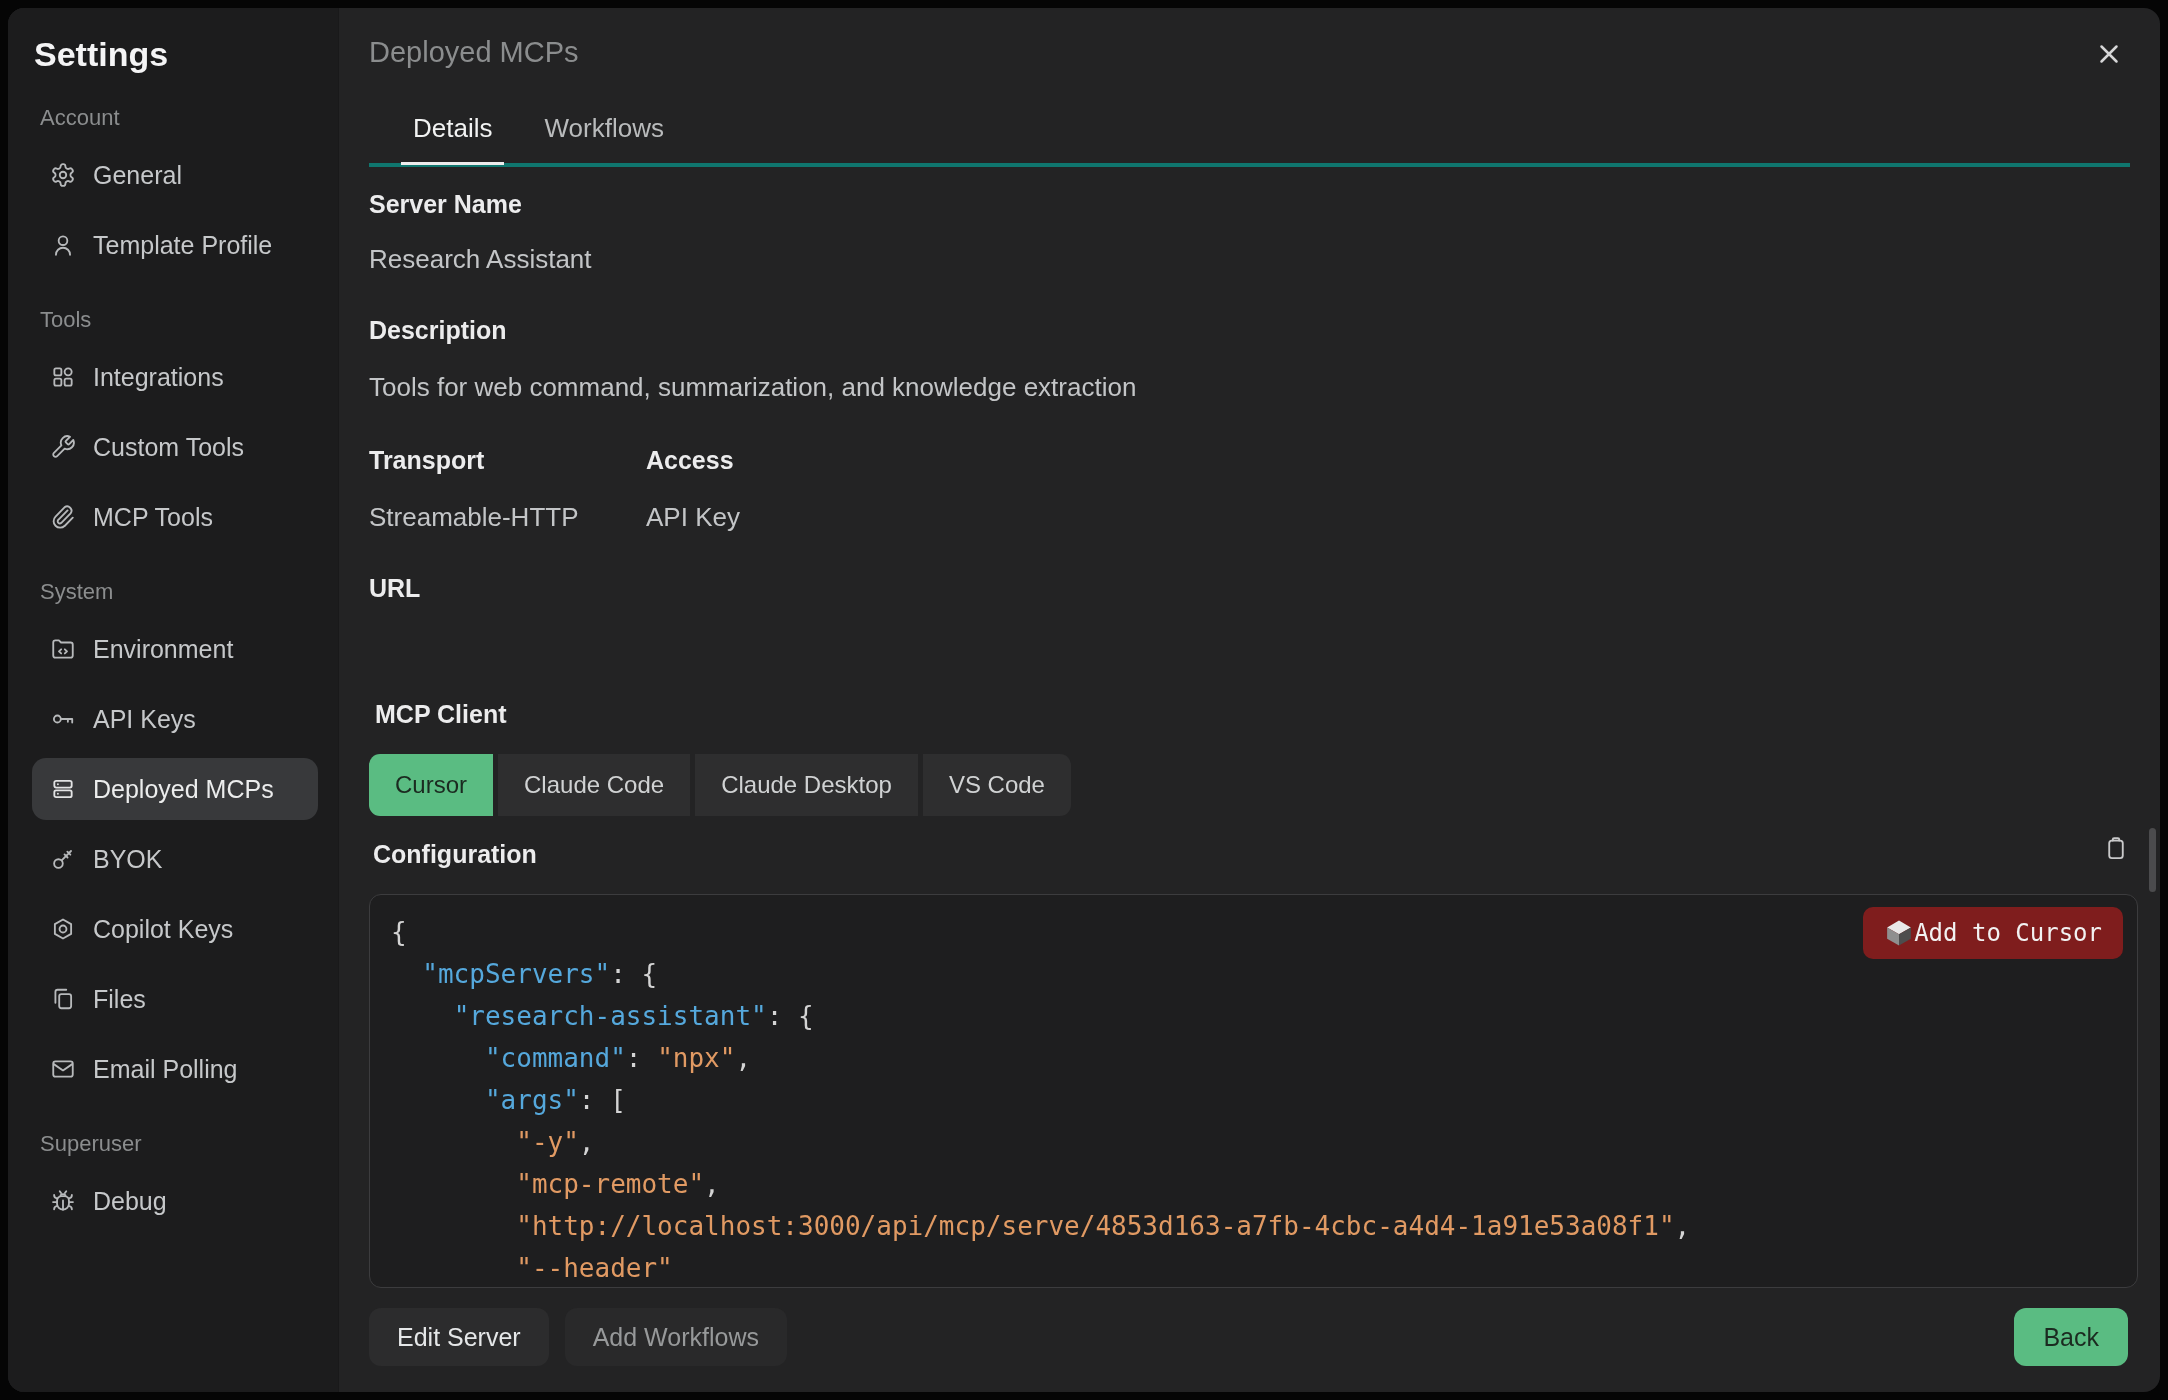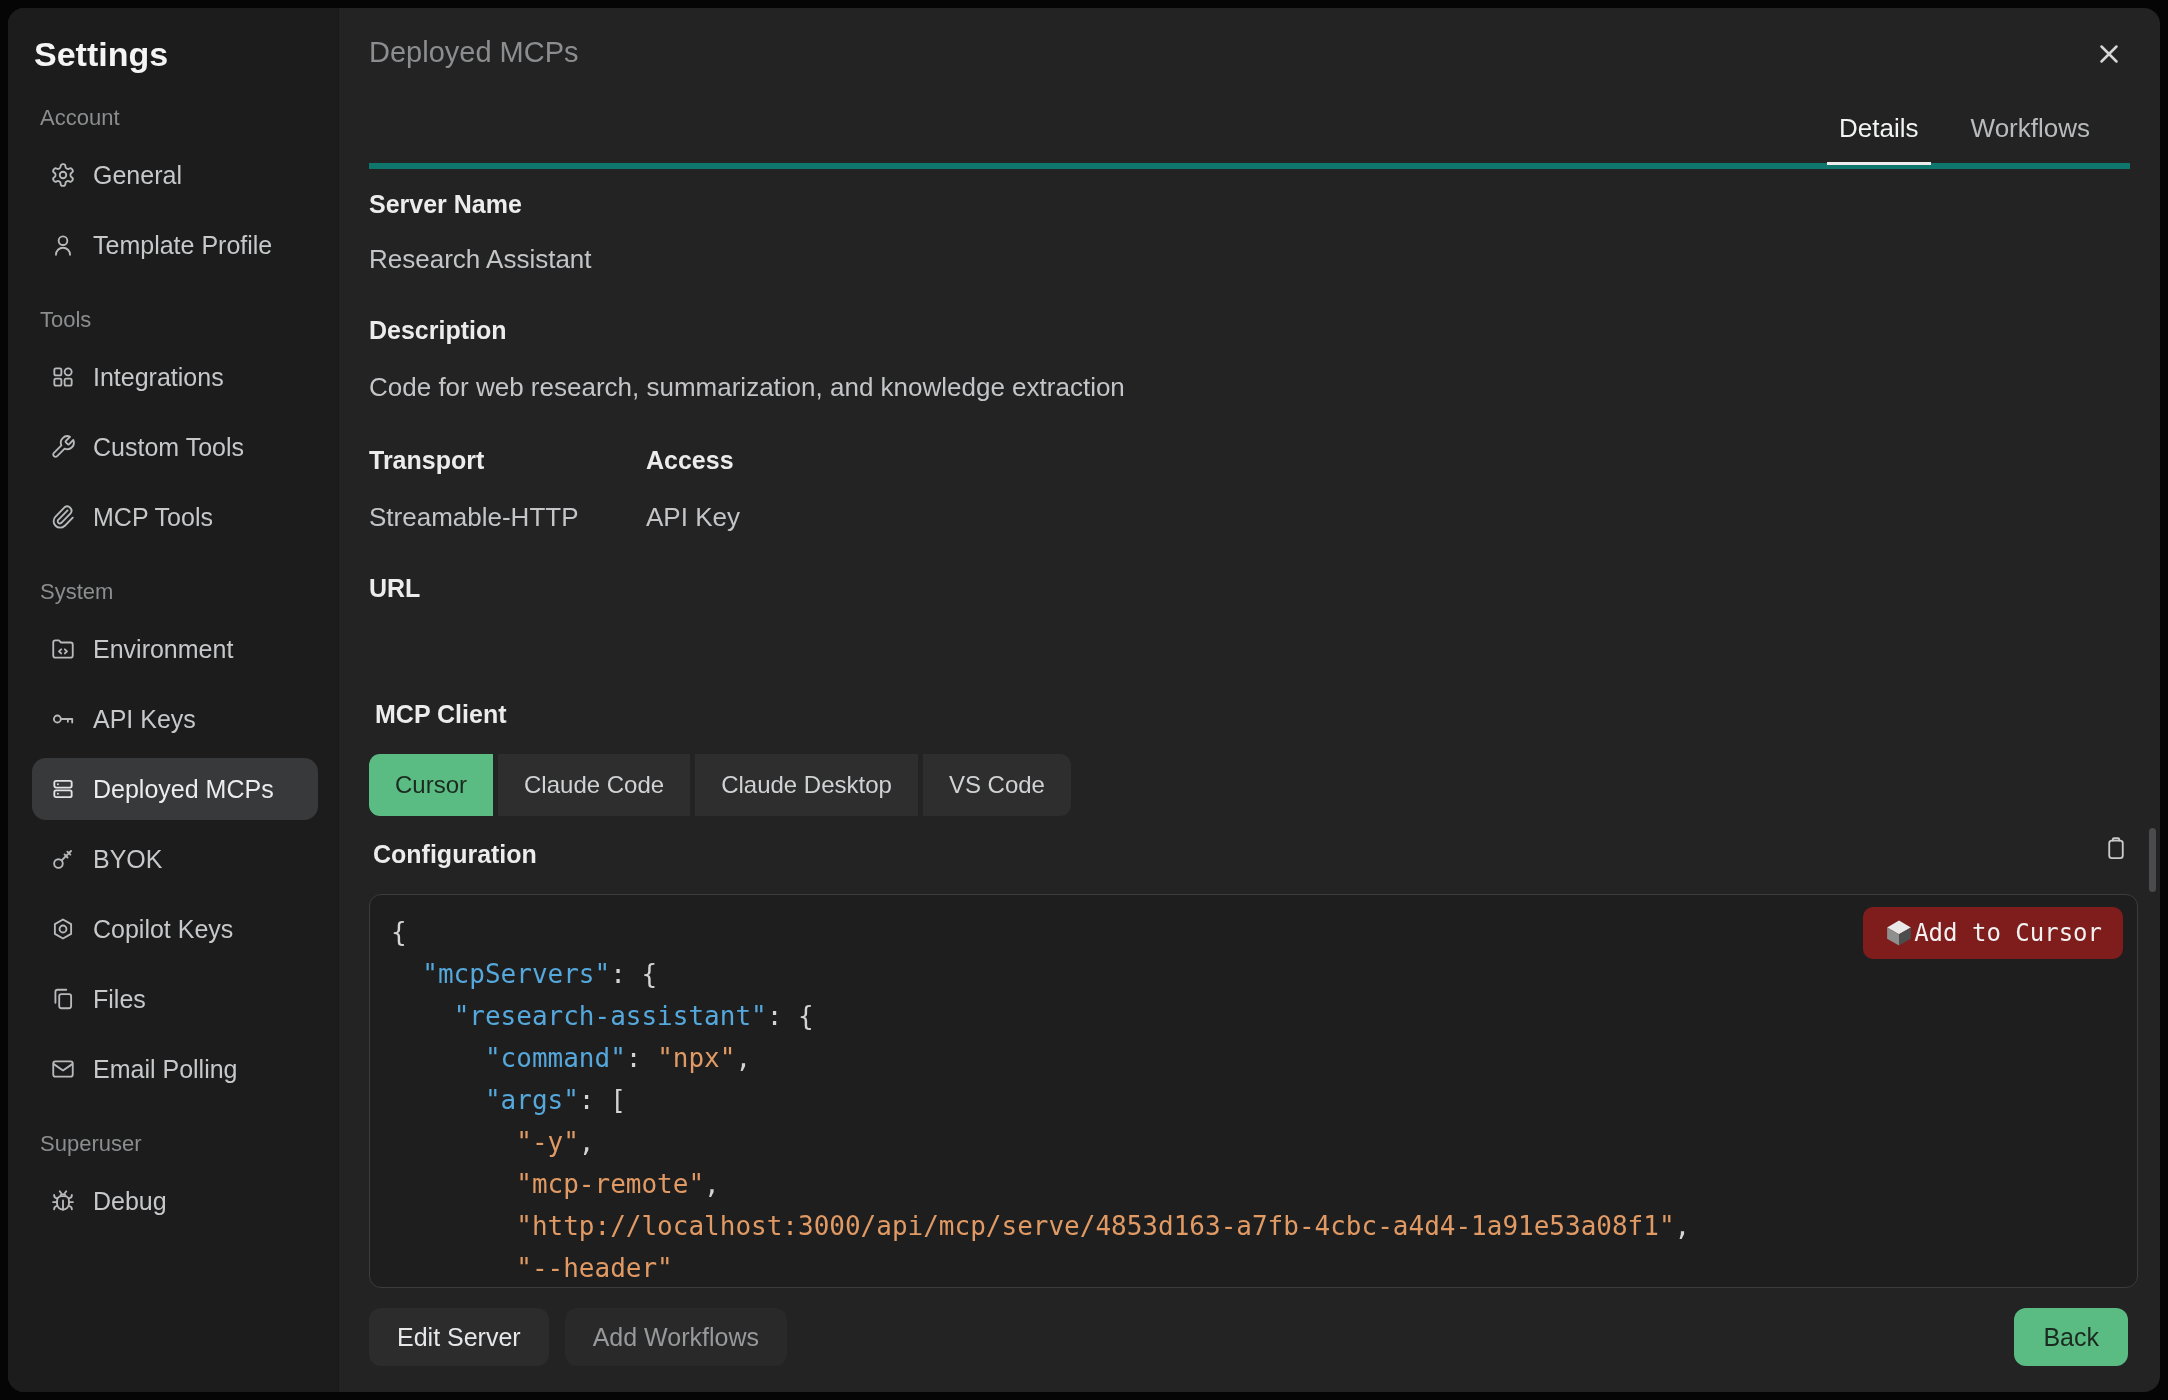--- a/index.html
+++ b/index.html
@@ -21,21 +21,21 @@
   .side-item.active .side-icon { color:#e2e3e4; }
 
   
   .main { position:relative; flex:1; }
   .page-title { position:absolute; top:28px; left:30px; font-size:29px; color:#8b8d8e; }
   .close-btn { position:absolute; top:30px; right:34px; width:34px; height:34px; color:#d6d6d7;
                background:none; border:none; cursor:pointer; }
   .close-btn svg { width:30px; height:30px; }
 
   .tabs-wrap { position:absolute; top:94px; left:30px; right:30px;
-               border-bottom:6px solid #0f766e; display:flex; padding:12px 0 0 32px;justify-content:flex-end; }
+               border-bottom:4px solid #0f766e; display:flex; padding:12px 0 0 32px; }
   .tab { background:none; border:none; font-size:26px; line-height:28px; color:#b9bbbc;
          padding:0 12px 20px 12px; margin-right:28px; margin-bottom:-2px;
          border-bottom:3px solid transparent; cursor:pointer; font-family:inherit; }
   .tab.active { color:#f2f3f3; border-bottom-color:#ececec; }
 
   .f-label { position:absolute; font-size:25px; font-weight:700; color:#ececed; line-height:32px; }
   .f-value { position:absolute; font-size:26px; color:#c3c5c7; line-height:34px; }
 
   .client-label { position:absolute; top:692px; left:36px; font-size:25px; font-weight:700; color:#ececed; }
   .client-group { position:absolute; top:746px; left:30px; height:62px; display:flex; gap:5px; }
@@ -221,21 +221,21 @@
 
     <div class="tabs-wrap">
         <button class="tab active">Details</button>
         <button class="tab">Workflows</button>
       </div>
 
     <div class="f-label" style="top:180px; left:30px;">Server Name</div>
     <div class="f-value" style="top:234px; left:30px;">Research Assistant</div>
 
     <div class="f-label" style="top:306px; left:30px;">Description</div>
-    <div class="f-value" style="top:362px; left:30px;">Code for web research, summarization, and knowledge extraction</div>
+    <div class="f-value" style="top:362px; left:30px;">Tools for web command, summarization, and knowledge extraction</div>
 
     <div class="f-label" style="top:436px; left:30px;text-align:center;">Transport</div>
     <div class="f-label" style="top:436px; left:307px;">Access</div>
     <div class="f-value" style="top:492px; left:30px;">Streamable-HTTP</div>
     <div class="f-value" style="top:492px; left:307px;">API Key</div>
 
     <div class="f-label" style="top:564px; left:30px;">URL</div>
 
     <div class="client-label">MCP Client</div>
     <div class="client-group">

